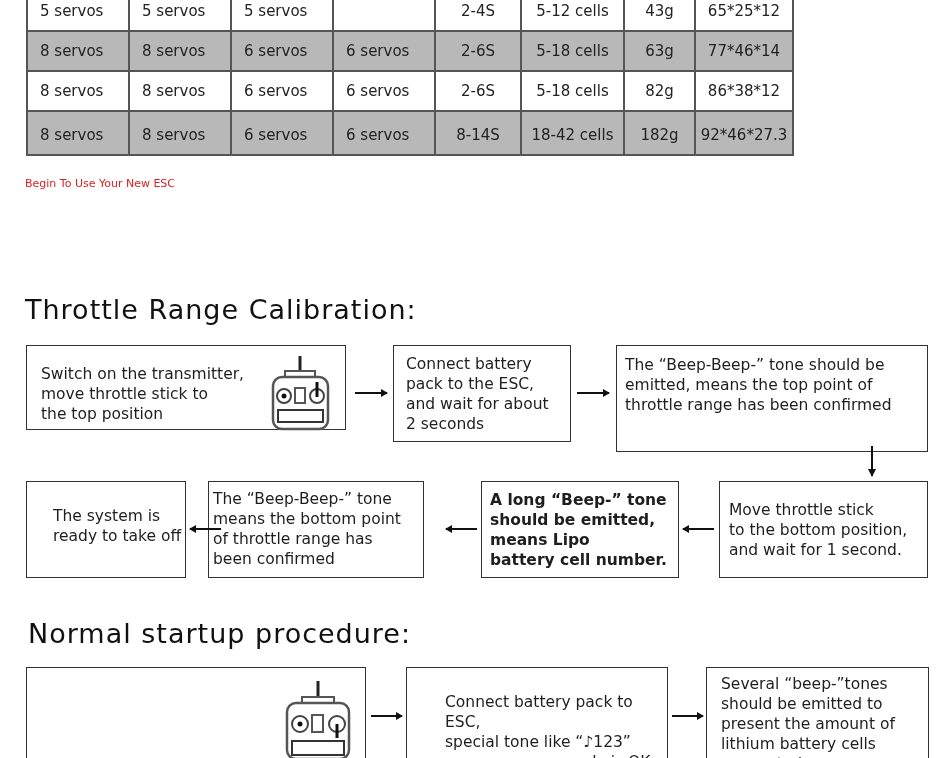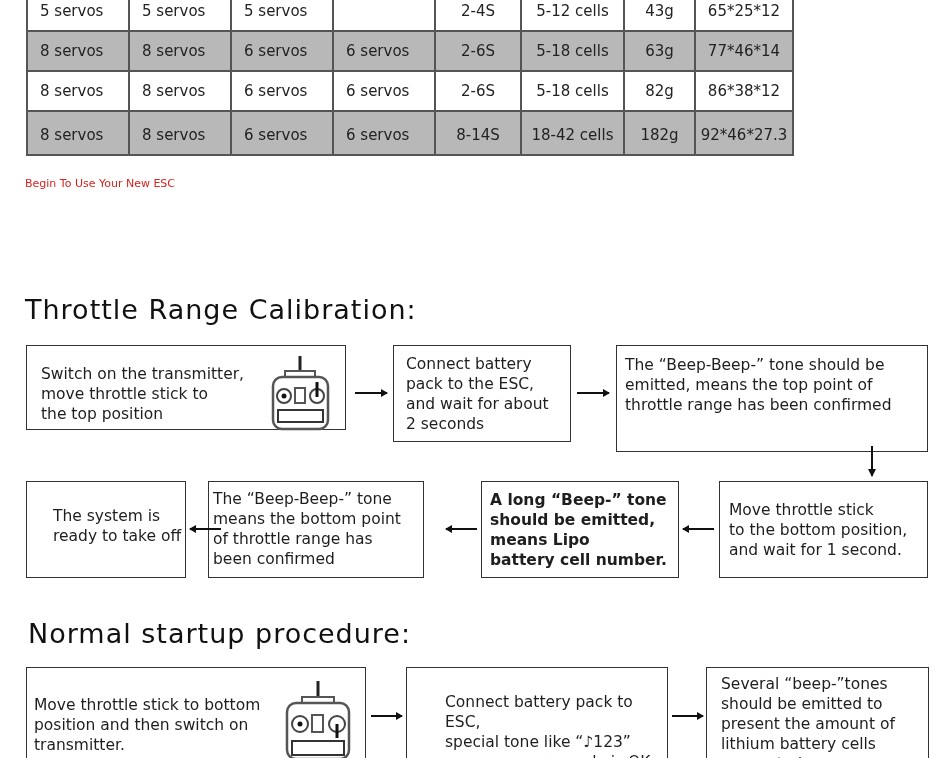--- a/index.html
+++ b/index.html
@@ -172,23 +172,20 @@
 <div class="arrow-h left" style="left:190px; top:528px; width:31px;"></div>
 
 <div class="box" style="left:26px; top:481px; width:160px; height:97px;">
   <div class="txt" style="left:10px; top:24px;margin-left:16px;">The system is
 ready to take off</div>
 </div>
 
 <div class="section-title" style="left:28px; top:618px;">Normal startup procedure:</div>
 
 <div class="box" style="left:26px; top:667px; width:340px; height:110px;">
-  <div class="txt" style="left:7px; top:27px;">Move throttle stick to bottom
-position and then switch on
-transmitter.</div>
   <svg class="icon-tx" style="left:256px; top:13px;" width="70" height="80" viewBox="0 0 70 80">
     <line x1="35" y1="0" x2="35" y2="15" stroke="#222" stroke-width="3"></line>
     <path d="M19 23 L19 16 L51 16 L51 23" fill="none" stroke="#555" stroke-width="2"></path>
     <rect x="4" y="22" width="62" height="56" rx="9" fill="none" stroke="#555" stroke-width="2.5"></rect>
     <circle cx="17" cy="43" r="8" fill="none" stroke="#444" stroke-width="2"></circle>
     <circle cx="17" cy="43" r="2.5" fill="#111"></circle>
     <rect x="29" y="34" width="11" height="17" fill="none" stroke="#555" stroke-width="2"></rect>
     <circle cx="54" cy="43" r="8" fill="none" stroke="#444" stroke-width="2"></circle>
     <line x1="54" y1="43" x2="54" y2="57" stroke="#111" stroke-width="3"></line>
     <rect x="9" y="60" width="52" height="14" fill="none" stroke="#333" stroke-width="2"></rect>

